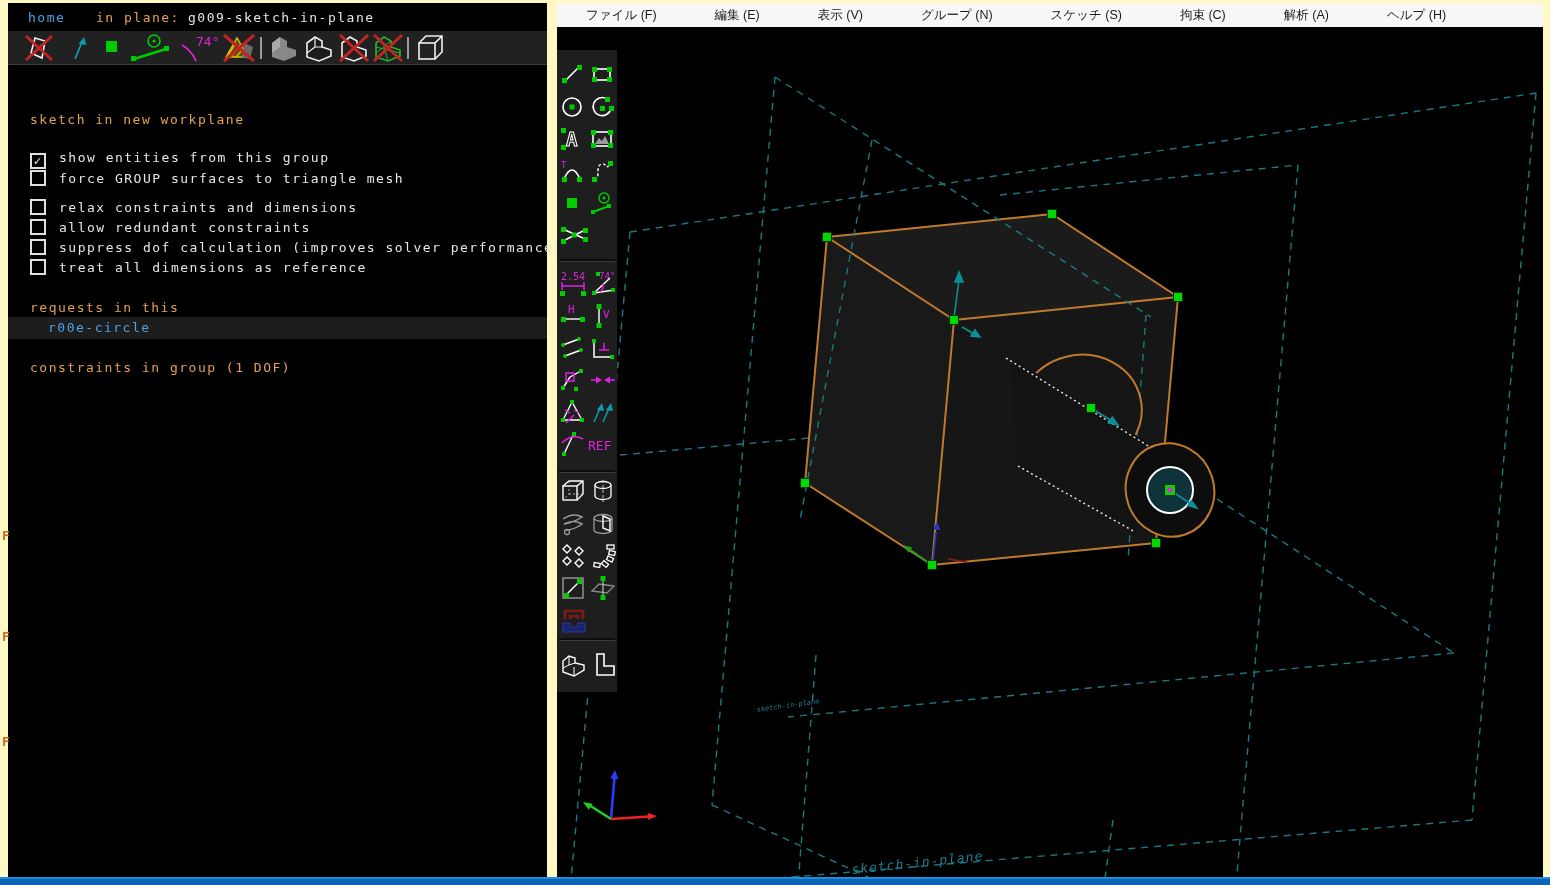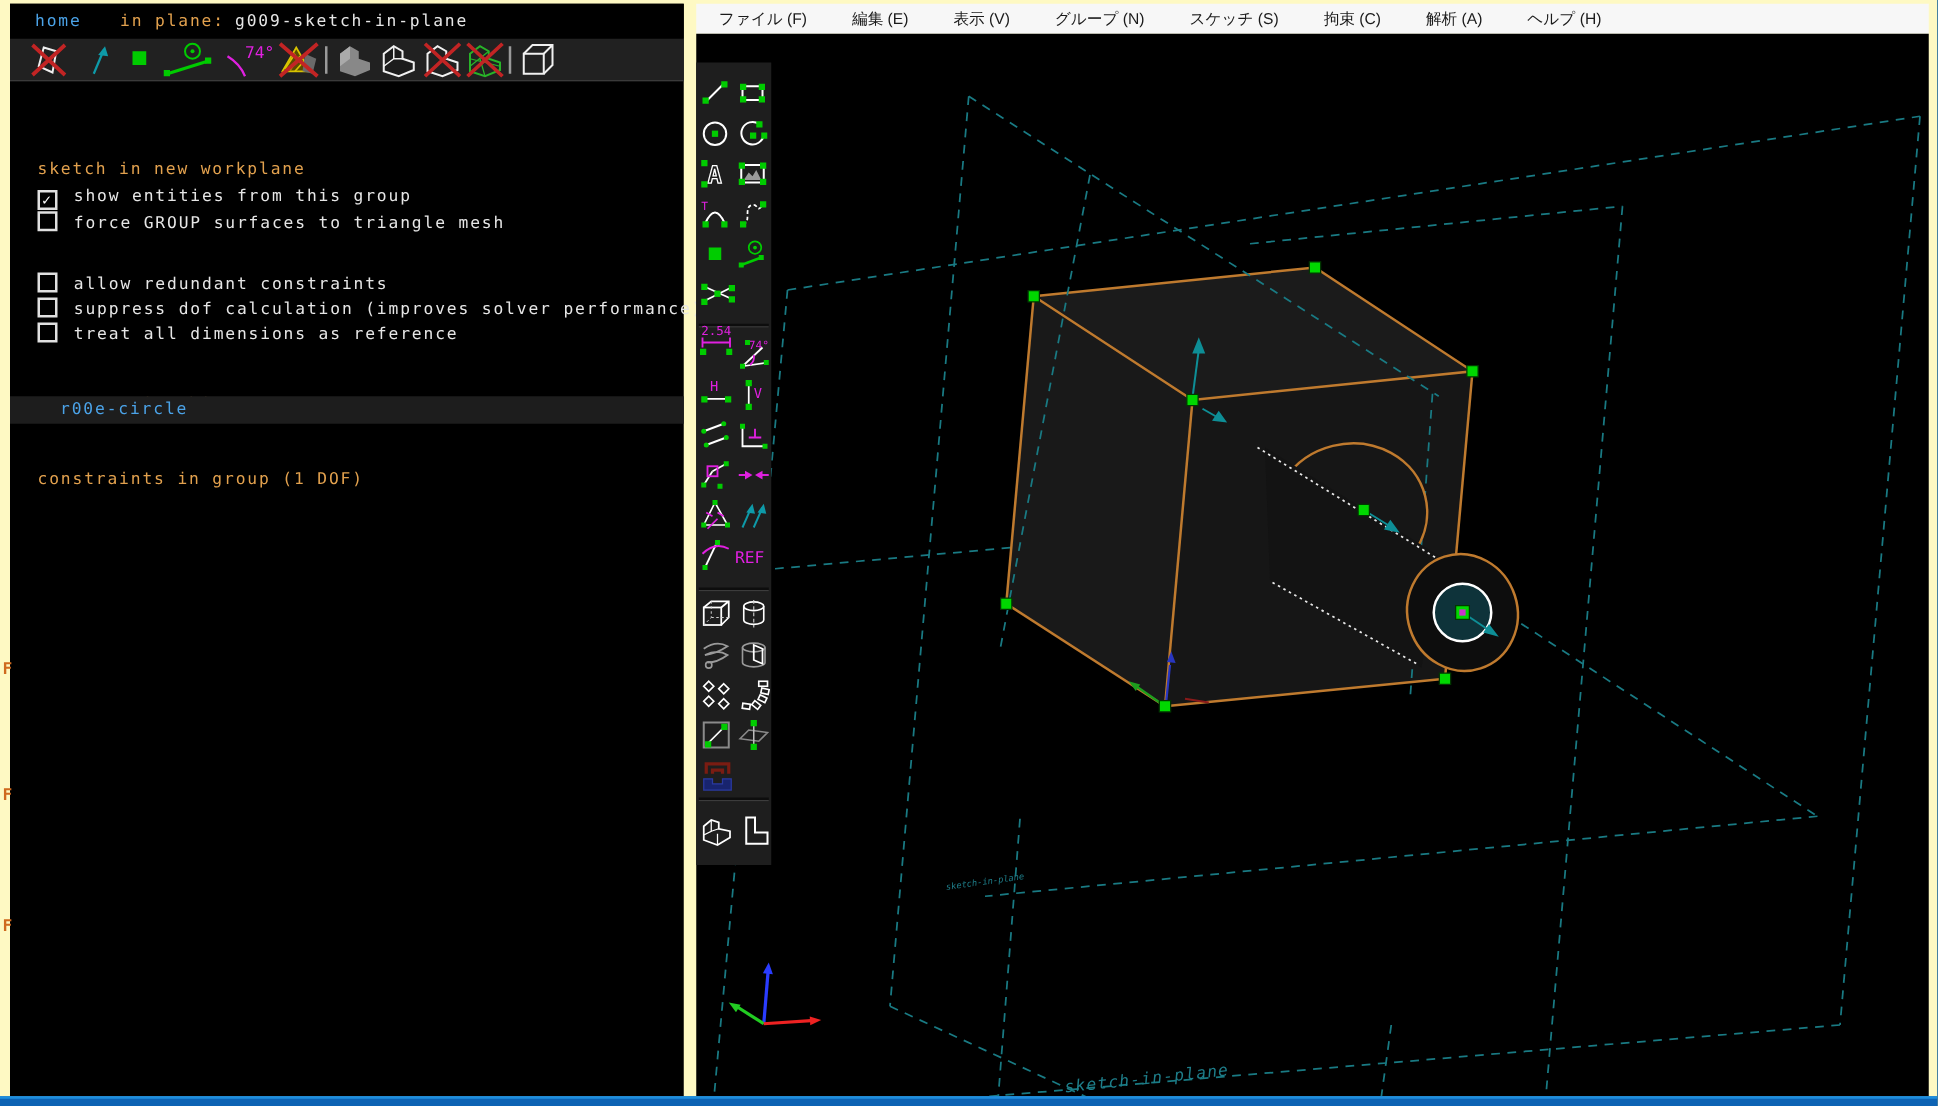--- a/index.html
+++ b/index.html
@@ -4,31 +4,31 @@
 <style>
   html,body{margin:0;padding:0;background:#0c74c8;}
   .screen{position:relative;width:1550px;height:885px;background:#fef9c3;overflow:hidden;
           font-family:"DejaVu Sans Mono",monospace;}
   .abs{position:absolute;}
   
   .left-panel{left:8px;top:3px;width:539px;height:874px;background:#000;}
   .tw-header{left:0;top:0;width:539px;height:28px;background:#000;}
   .tw-toolbar{left:0;top:28px;width:539px;height:33px;background:#212121;border-bottom:1px solid #3a3a3a;}
   .tline{position:absolute;white-space:pre;font-size:13px;letter-spacing:1.5px;color:#e6e6e6;line-height:19px;}
-  .org{color:#e2a14e;margin-top:16px;} .lnk{color:#4ba3e8;} .wht{color:#e6e6e6;}
+  .org{color:#e2a14e;} .lnk{color:#4ba3e8;} .wht{color:#e6e6e6;}
   .hl-row{position:absolute;left:0;width:539px;height:22px;background:#1d1d1d;}
   .hl-row .tline{left:40px;top:1px;}
   .cbx{display:inline-block;width:12px;height:12px;border:2px solid #e0e0e0;margin-right:13px;
        vertical-align:-3px;text-align:center;line-height:12px;font-size:12px;color:#fff;font-weight:bold;}
   .icon{position:absolute;} .icon svg{display:block;}
   .vsep{position:absolute;width:2px;height:22px;background:#9a9a9a;}
   
   .menubar{left:557px;top:3px;width:986px;height:24px;background:#f7f7f7;display:flex;align-items:center;
            font-family:"Liberation Sans",sans-serif;font-size:12.5px;color:#1a1a1a;}
-  .menubar span{padding:0 18px;}
+  .menubar span{padding:0 29px;}
   .viewport{left:557px;top:27px;width:986px;height:850px;background:#000;}
   .vtoolbar{left:557px;top:50px;width:60px;height:642px;background:#1e1e1e;}
   .hsep{position:absolute;left:2px;width:56px;height:2px;background:#0d0d0d;border-bottom:1px solid #3c3c3c;}
   .svgtext{font-family:"DejaVu Sans Mono",monospace;}
   .edgeF{position:absolute;left:2px;width:8px;overflow:hidden;color:#cf6a1f;font-weight:bold;font-size:13px;}
   .botband{left:0;top:877px;width:1550px;height:8px;background:#0d63b4;border-top:2px solid #1d8ede;}
 </style>
 </head>
 <body>
 
@@ -115,20 +115,21 @@
             <rect x="5" y="10" width="16" height="16" fill="none" stroke="#f0f0f0" stroke-width="1.6"></rect>
             <path d="M5 10 L12 3 28 3 28 19 21 26 M21 10 L28 3" fill="none" stroke="#f0f0f0" stroke-width="1.6"></path>
           </svg>
       </div>
     </div>
 
     <div class="tline org" style="left:22px;top:107px">sketch in new workplane</div>
 
     <div class="tline" style="left:22px;top:145px"><span class="cbx">✓</span><span>show entities from this group</span></div>
     <div class="tline" style="left:22px;top:166px"><span class="cbx"></span><span>force GROUP surfaces to triangle mesh</span></div>
+    <div class="tline" style="left:22px;top:195px"><span class="cbx"></span><span>relax constraints and dimensions</span></div>
     <div class="tline" style="left:22px;top:215px"><span class="cbx"></span><span>allow redundant constraints</span></div>
     <div class="tline" style="left:22px;top:235px"><span class="cbx"></span><span>suppress dof calculation (improves solver performance)</span></div>
     <div class="tline" style="left:22px;top:255px"><span class="cbx"></span><span>treat all dimensions as reference</span></div>
 
     <div class="tline org" style="left:22px;top:295px">requests in this</div>
     <div class="hl-row" style="top:314px">
       <span class="tline lnk">r00e-circle</span>
     </div>
 
     <div class="tline org" style="left:22px;top:355px">constraints in group (1 DOF)</div>
@@ -328,21 +329,21 @@
           <rect x="1" y="4" width="5" height="5" fill="#0c0"></rect>
           <rect x="23" y="14" width="5" height="5" fill="#0c0"></rect>
           <rect x="1" y="16" width="5" height="5" fill="#0c0"></rect>
           <rect x="23" y="5" width="5" height="5" fill="#0c0"></rect>
           <rect x="11.5" y="9.5" width="5" height="5" fill="#0c0"></rect>
         </svg>
     </div>
 
     <div class="hsep" style="top:209px"></div>
 
-    <div class="icon" style="left:3px;top:208px">
+    <div class="icon" style="left:3px;top:220px">
       <svg width="26" height="26" viewBox="0 0 26 26">
           <text x="1" y="10" font-size="10" fill="#e020e0" class="svgtext">2.54</text>
           <line x1="2" y1="16" x2="24" y2="16" stroke="#e020e0" stroke-width="1.5"></line>
           <line x1="2" y1="12" x2="2" y2="20" stroke="#e020e0" stroke-width="1.5"></line>
           <line x1="24" y1="12" x2="24" y2="20" stroke="#e020e0" stroke-width="1.5"></line>
           <rect x="0" y="21" width="5" height="5" fill="#0c0"></rect>
           <rect x="21" y="21" width="5" height="5" fill="#0c0"></rect>
         </svg>
     </div>
     <div class="icon" style="left:33px;top:220px">

